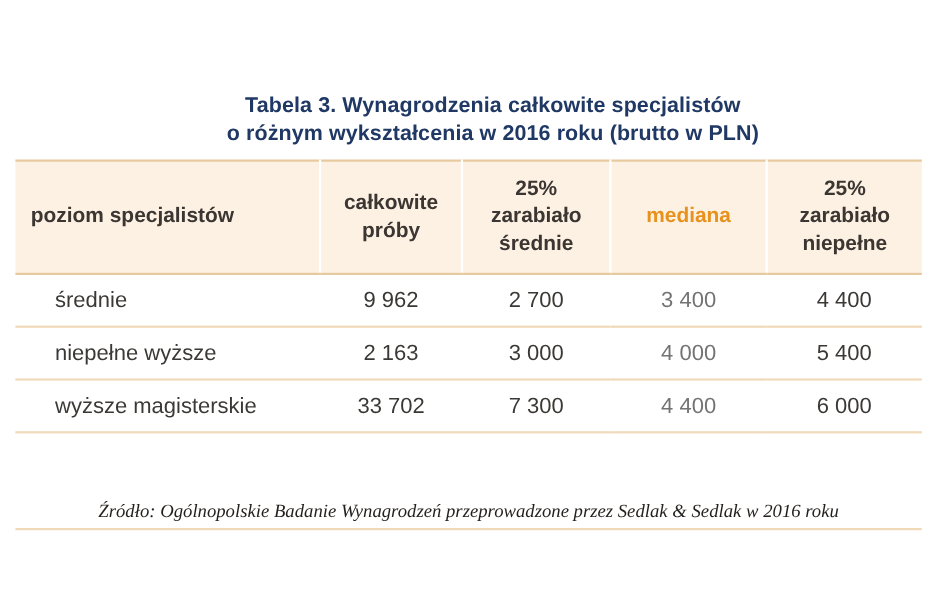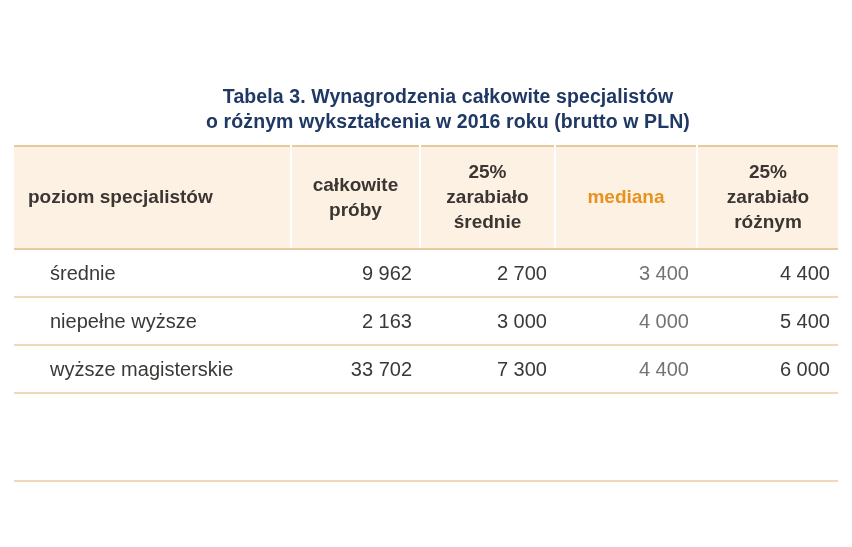--- a/index.html
+++ b/index.html
@@ -86,21 +86,21 @@
     color: #e8921e;
   }
   .hdr-line { display: block; }
 
   
   tbody td {
     font-size: 20px;
     color: #3b3935;
     padding: 10px 8px;
     vertical-align: middle;
-    text-align: right;
+    text-align: center;
     border-bottom: 2px solid #f0d9b8;
     background: #ffffff;
     line-height: 26px;
   }
   tbody td.cell-level {
     text-align: left;
     padding-left: 14px;
   }
   tbody td.cell-median {
     color: #737373;
@@ -165,21 +165,21 @@
             <span class="hdr-line">25%</span>
             <span class="hdr-line">zarabiało</span>
             <span class="hdr-line">średnie</span>
           </th>
           <th class="th-median">
             <span class="hdr-line">mediana</span>
           </th>
           <th class="th-last">
             <span class="hdr-line">25%</span>
             <span class="hdr-line">zarabiało</span>
-            <span class="hdr-line">różnym</span>
+            <span class="hdr-line">niepełne</span>
           </th>
         </tr>
       </thead>
       <tbody>
 
         <tr>
           <td class="cell-level">
             <span class="lvl-line">średnie</span>
           </td>
           <td>9 962</td>
@@ -206,15 +206,16 @@
           <td>33 702</td>
           <td>7 300</td>
           <td class="cell-median">4 400</td>
           <td>6 000</td>
         </tr>
 
       </tbody>
     </table>
   </div>
 
+  <div class="source">Źródło: Ogólnopolskie Badanie Wynagrodzeń przeprowadzone przez Sedlak &amp; Sedlak w 2016 roku</div>
   <div class="source-rule"></div>
 
 </div>
 
 </body></html>

